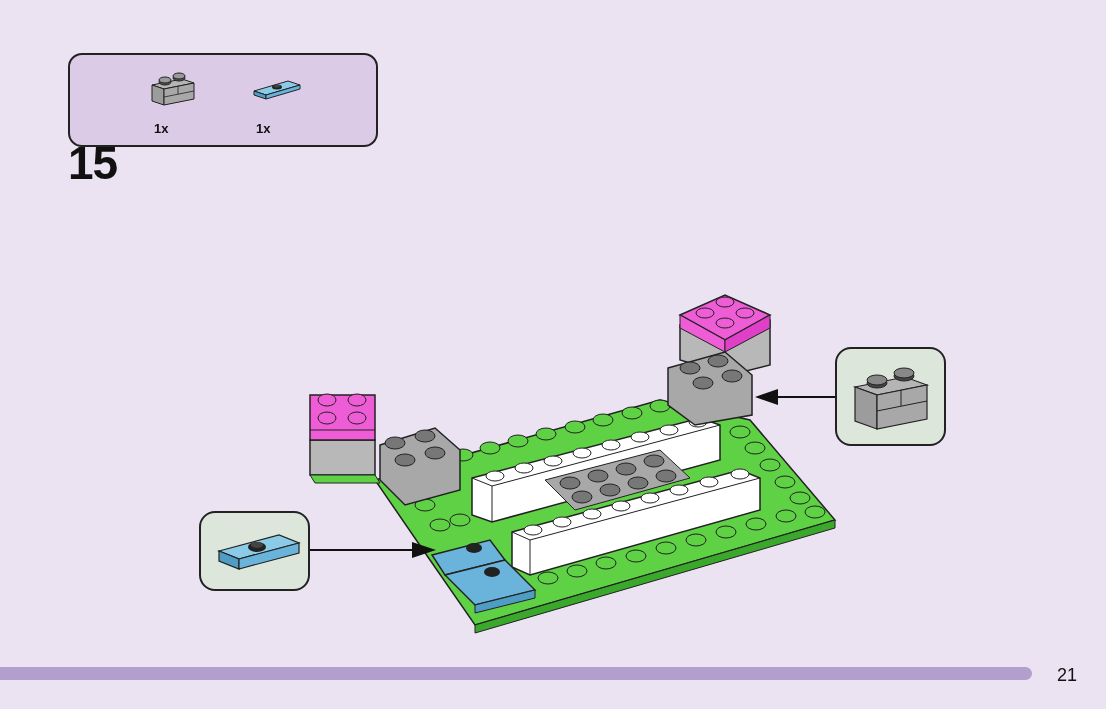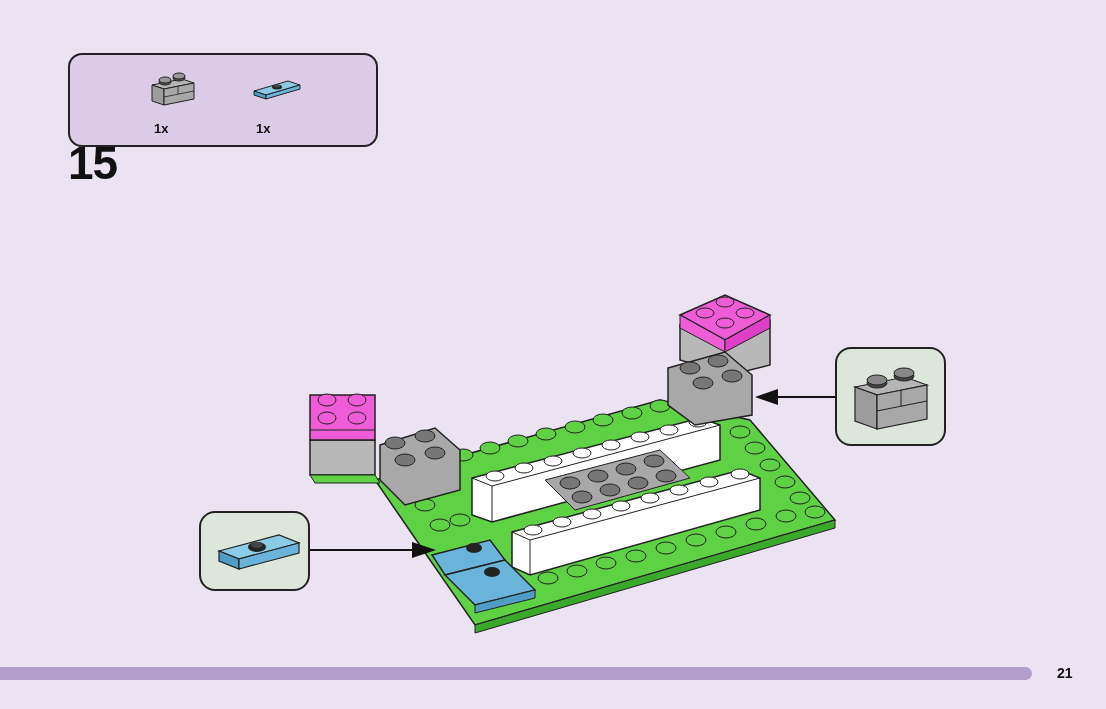--- a/index.html
+++ b/index.html
@@ -4,21 +4,21 @@
 <style>
   html, body { margin:0; padding:0; }
   body { width:1106px; height:709px; background:#ebe2f2; position:relative; overflow:hidden; font-family:"Liberation Sans", sans-serif; }
   .parts-box { position:absolute; left:68px; top:29px; width:310px; height:94px; background:#dccbe6; border:2px solid #222; border-radius:14px; box-sizing:border-box;margin-top:24px; }
   .part { position:absolute; top:14px; width:60px; height:70px; }
   .part svg { display:block; }
   .part .qty { position:absolute; top:52px; left:6px; font-size:13px; font-weight:bold; color:#111; }
   .step-num { position:absolute; left:68px; top:136px; font-size:46px; font-weight:bold; color:#111; letter-spacing:-1px; }
   .callout { position:absolute; background:#dde6da; border:2px solid #222; border-radius:16px; box-sizing:border-box; }
   .bottom-bar { position:absolute; left:0; top:667px; width:1032px; height:13px; background:#b39fcd; border-radius:0 7px 7px 0; }
-  .page-num { position:absolute; left:1057px; top:665px; font-size:14px; font-weight:bold; color:#111; }
+  .page-num { position:absolute; left:1057px; top:665px; font-size:18px; font-weight:normal; color:#111; }
   .scene { position:absolute; left:0; top:0; }
 </style>
 </head>
 <body>
 
 <div class="parts-box">
   <div class="part" style="left:78px;">
     <svg width="52" height="42" viewBox="0 0 52 42">
       <polygon points="4,16 34,10 46,14 16,20" fill="#b5b5b5" stroke="#222" stroke-width="1"></polygon>
       <polygon points="4,16 16,20 16,36 4,32" fill="#9c9c9c" stroke="#222" stroke-width="1"></polygon>

